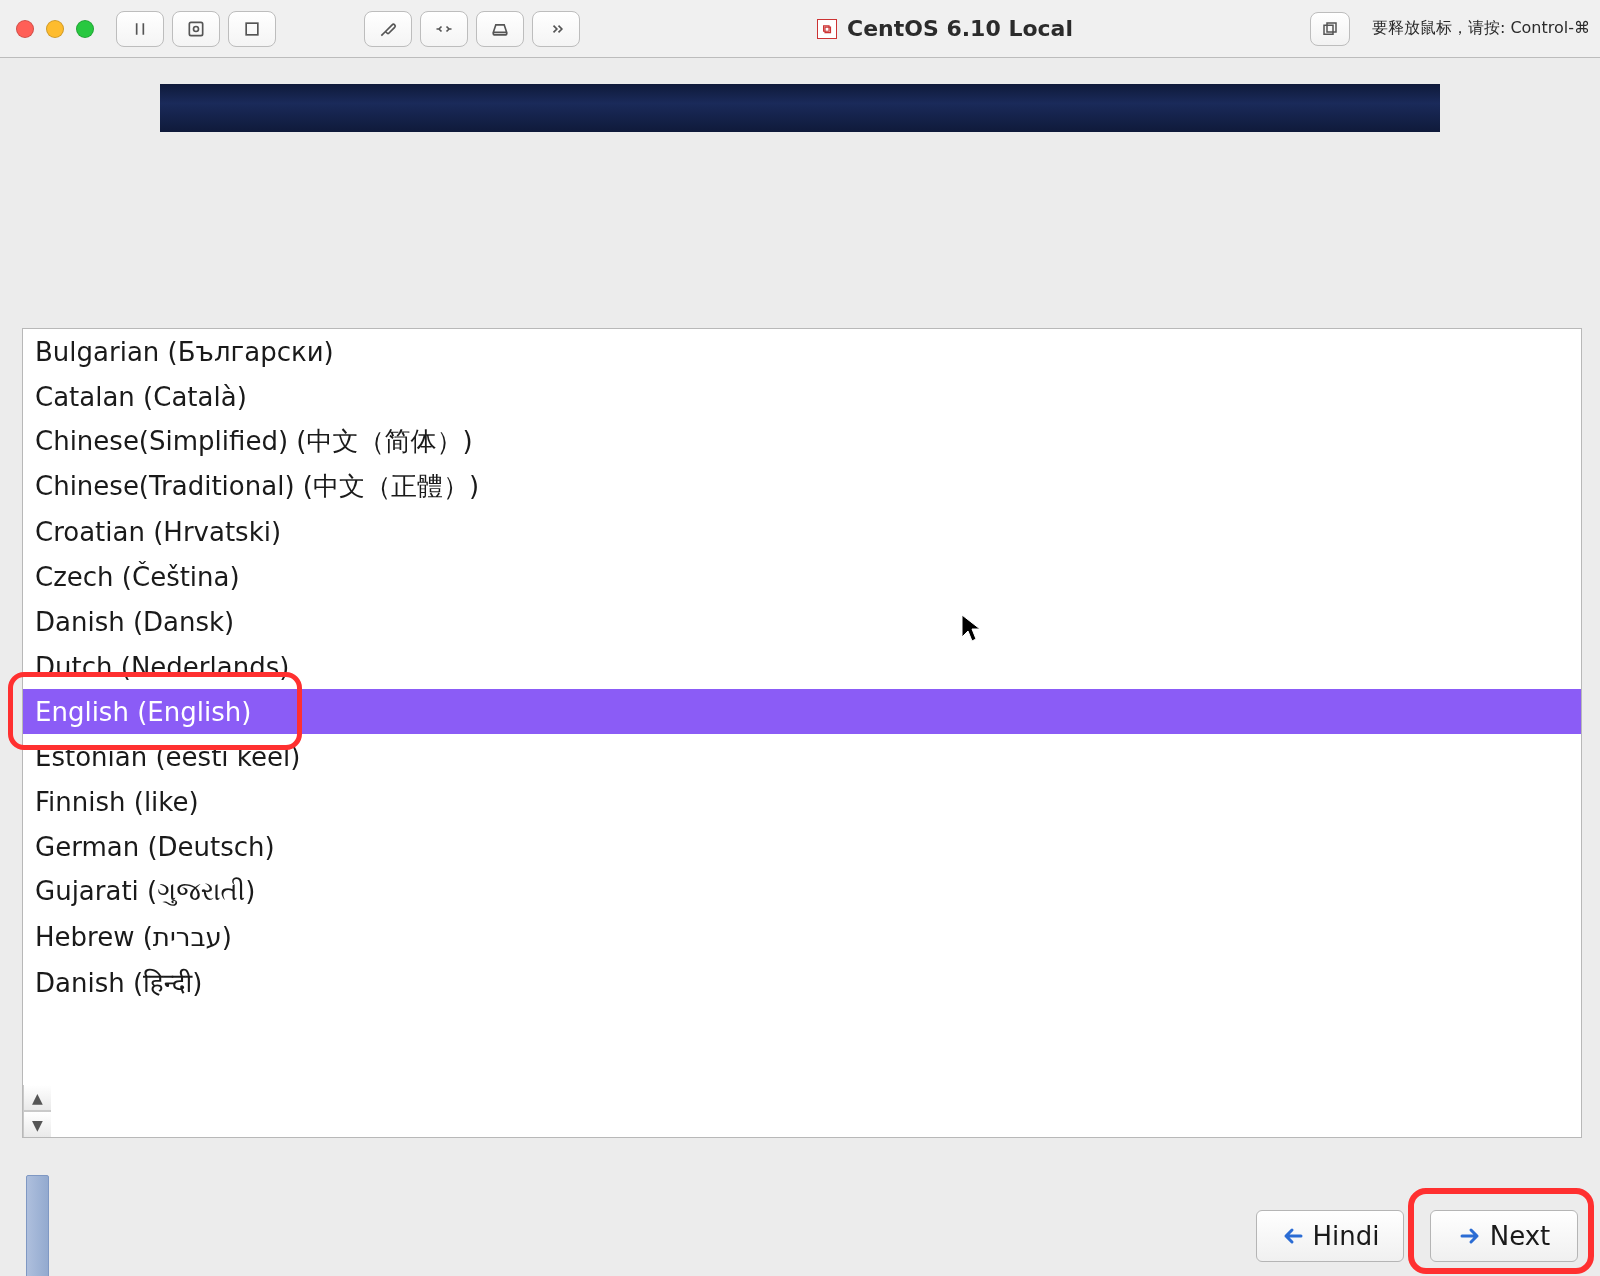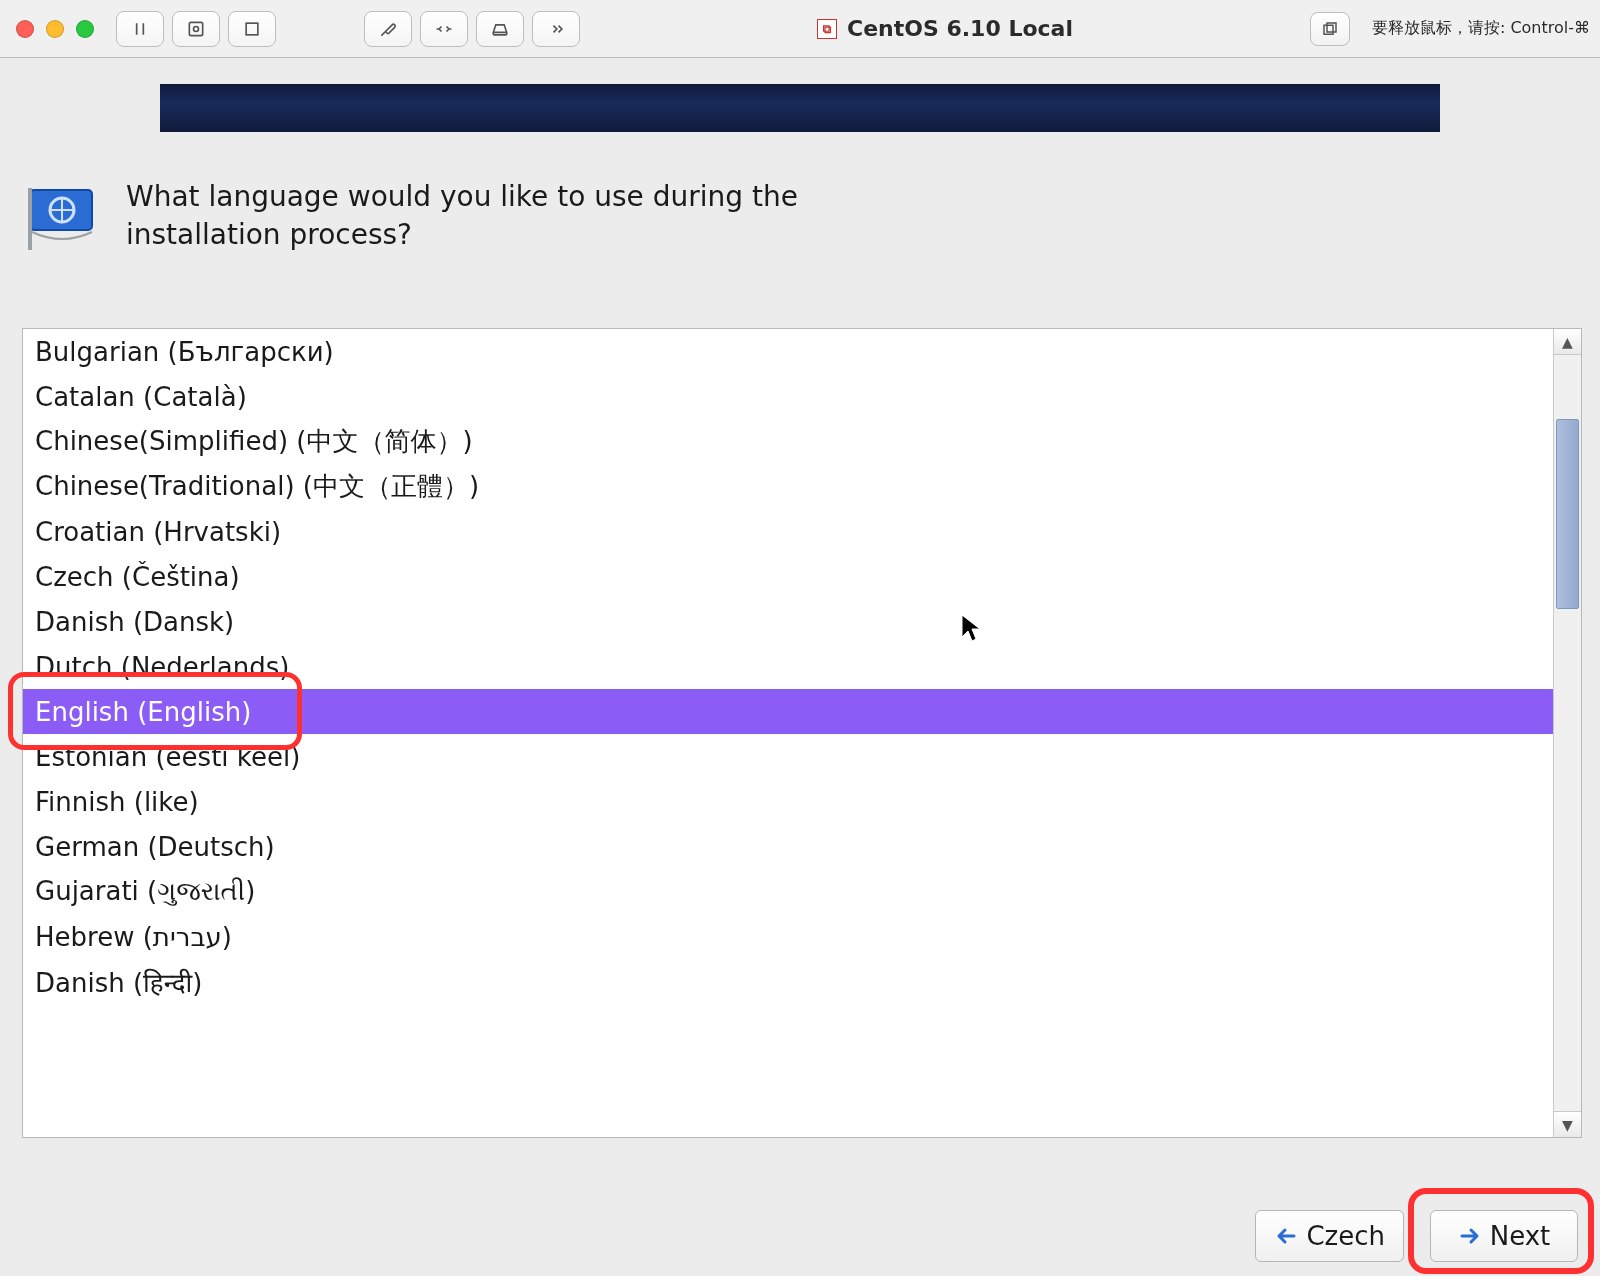--- a/index.html
+++ b/index.html
@@ -106,20 +106,21 @@
 
   .list-frame {
     position: absolute;
     top: 270px;
     left: 22px;
     width: 1560px;
     height: 810px;
     background: #fff;
     border: 1px solid #b8b8b8;
     display: flex;
+    flex-direction: column;
   }
   .list-body {
     flex: 1;
     overflow: hidden;
     position: relative;
   }
   .lang-row {
     height: 45px;
     display: flex;
     align-items: center;
@@ -267,32 +268,20 @@
         <rect x="8" y="4" width="12" height="12"></rect>
       </svg>
   </div>
   <div class="hint-text">要释放鼠标，请按: Control-⌘</div>
 </div>
 
 <div class="guest">
 
   <div class="header-banner"></div>
 
-  <div class="prompt-row">
-    <div class="flag-icon">
-      <svg viewBox="0 0 80 80">
-        <rect x="8" y="12" width="62" height="40" rx="4" fill="#2b6cd4" stroke="#0d4aa6" stroke-width="2"></rect>
-        <circle cx="40" cy="32" r="12" fill="none" stroke="#cfe0ff" stroke-width="3"></circle>
-        <path d="M28 32h24M40 20v24" stroke="#cfe0ff" stroke-width="2"></path>
-        <rect x="6" y="10" width="4" height="62" fill="#9aa0a6"></rect>
-        <path d="M10 54 q30 14 60 0" fill="none" stroke="#9aa0a6" stroke-width="2"></path>
-      </svg>
-    </div>
-    <div class="prompt-text">What language would you like to use during the installation process?</div>
-  </div>
 
   <div class="list-frame">
     <div class="list-body" id="lang-list">
         <div class="lang-row">
           <span>Bulgarian (Български)</span>
         </div>
         <div class="lang-row">
           <span>Catalan (Català)</span>
         </div>
         <div class="lang-row">
@@ -344,21 +333,21 @@
     </div>
   </div>
 
   <div class="highlight-box" style="top:614px; left:8px; width:294px; height:78px;"></div>
 
   <div class="nav-buttons">
     <div class="btn">
       <svg viewBox="0 0 24 24">
           <path d="M20 12H5m0 0l6-6m-6 6l6 6" fill="none" stroke="#2b6cd4" stroke-width="3" stroke-linecap="round" stroke-linejoin="round"></path>
         </svg>
-      <span>Czech</span>
+      <span>Hindi</span>
     </div>
     <div class="btn">
       <svg viewBox="0 0 24 24">
           <path d="M4 12h15m0 0l-6-6m6 6l-6 6" fill="none" stroke="#2b6cd4" stroke-width="3" stroke-linecap="round" stroke-linejoin="round"></path>
         </svg>
       <span>Next</span>
     </div>
   </div>
 
   <div class="next-highlight" style="right:6px; bottom:2px; width:186px; height:86px;"></div>

